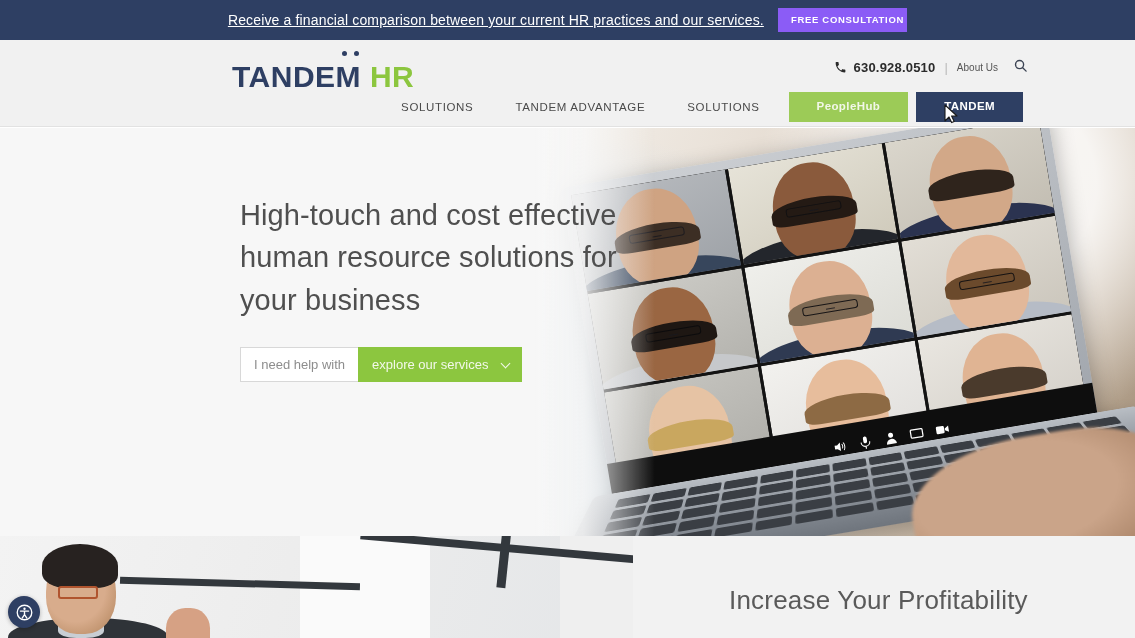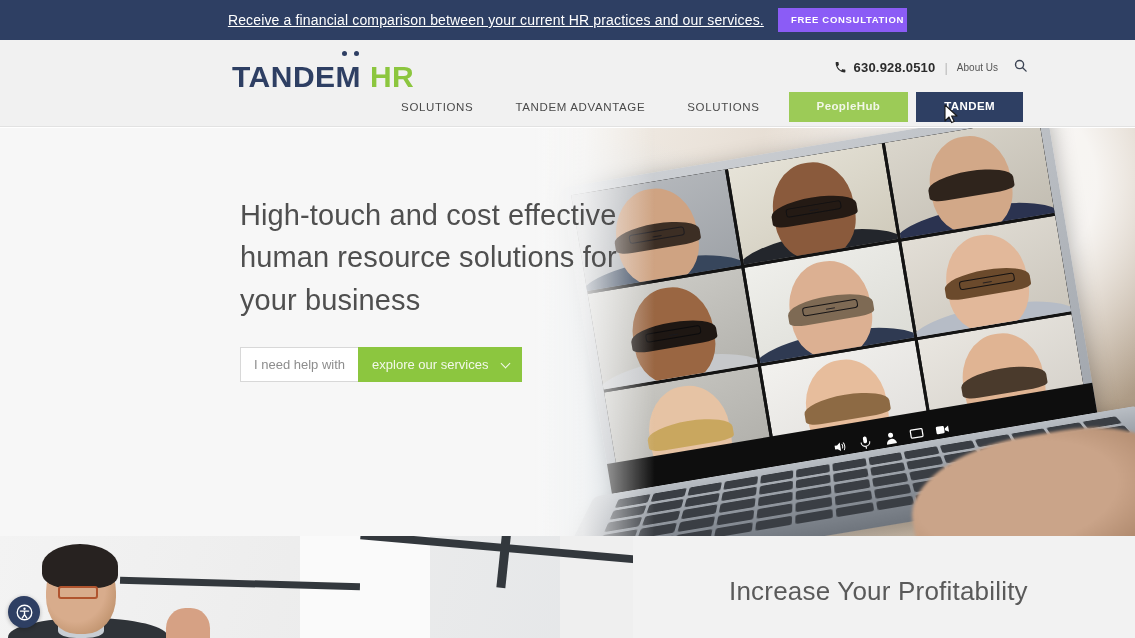--- a/index.html
+++ b/index.html
@@ -269,21 +269,21 @@
   .man-hand {
     position: absolute; left: 166px; top: 72px;
     width: 44px; height: 46px;
     background: #d6a184; border-radius: 44% 44% 34% 34%;
   }
   .lower-right {
     position: absolute; left: 633px; top: 0; width: 502px; height: 102px;
     background: #f2f2f2;
   }
   .profit-title {
-    position: absolute; left: 96px; top: 40px;
+    position: absolute; left: 96px; top: 49px;
     font-size: 26px; font-weight: normal; color: #5a5a5a;
     letter-spacing: .2px; white-space: nowrap;
   }
 
   
   .a11y-btn {
     position: absolute; left: 8px; top: 596px;
     width: 32px; height: 32px; border-radius: 50%;
     background: #2e3f63; border: none; cursor: pointer;
     display: flex; align-items: center; justify-content: center;

